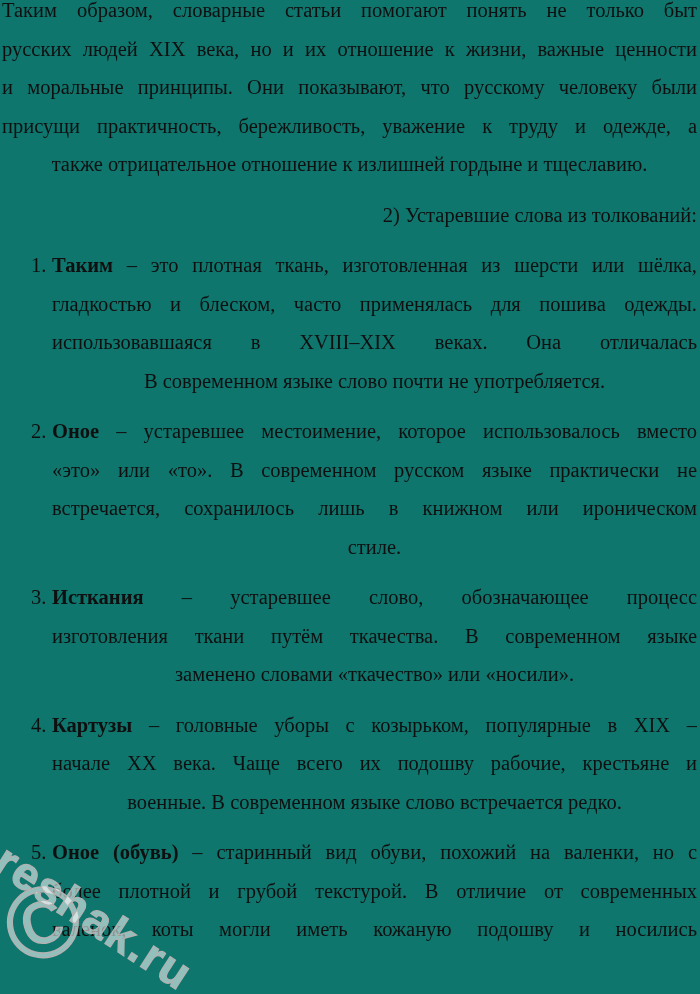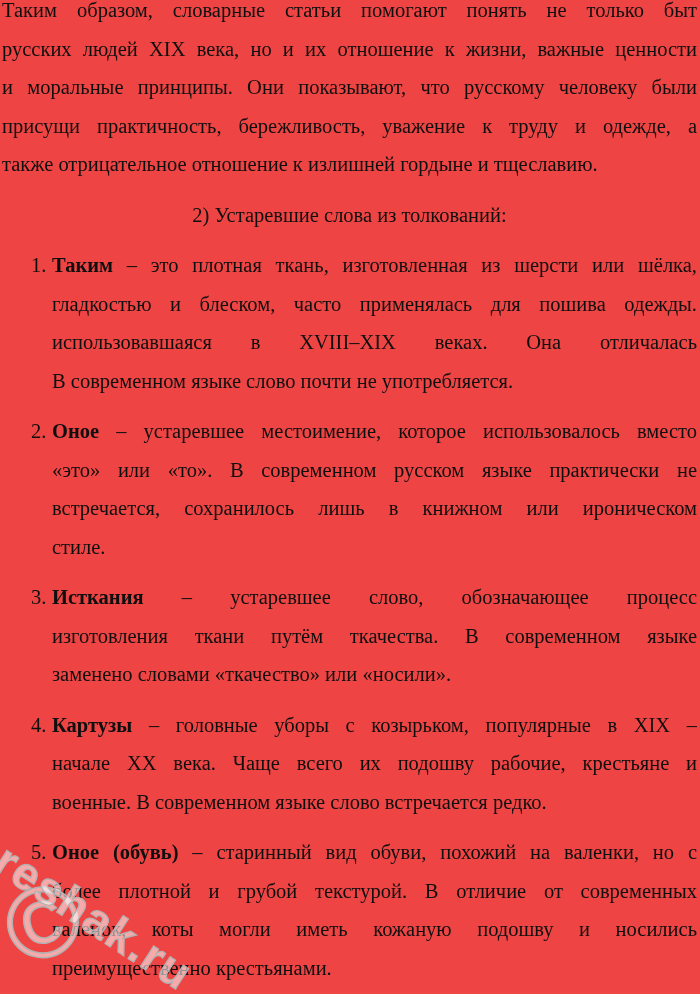--- a/index.html
+++ b/index.html
@@ -4,21 +4,21 @@
 <style>
   html, body {
     margin: 0;
     padding: 0;
     background: #ffffff;
   }
   .page {
     position: relative;
     width: 700px;
     height: 994px;
-    background: #ef4444;
+    background: #0f766e;
     overflow: hidden;
     font-family: "Liberation Serif", "DejaVu Serif", serif;
     font-size: 20.5px;
     line-height: 38.5px;
     color: #0f0f0f;
   }
   .doc {
     position: relative;
     z-index: 1;
     margin-top: -9px;
@@ -26,25 +26,25 @@
   }
   .block { margin: 0 0 12px 0; }
   .ln {
     text-align: justify;
     text-align-last: justify;
     white-space: normal;
     overflow: hidden;
     height: 38.5px;
   }
   .ln.last {
-    text-align: left;
+    text-align: center;
     text-align-last: auto;
   }
   .heading {
-    text-align: center;
+    text-align: right;
     height: 38.5px;
   }
   .item { display: flex; }
   .num {
     box-sizing: border-box;
     flex: 0 0 50px;
     width: 50px;
     padding-left: 29px;
   }
   .item-body { flex: 1 1 auto; min-width: 0; }
@@ -136,21 +136,20 @@
         <div class="ln last">военные. В современном языке слово встречается редко.</div>
       </div>
     </div>
 
     <div class="block item">
       <div class="num">5.</div>
       <div class="item-body">
         <div class="ln"><b class="term">Оное (обувь)</b><span> – старинный вид обуви, похожий на валенки, но с</span></div>
         <div class="ln">более плотной и грубой текстурой. В отличие от современных</div>
         <div class="ln">валенок, коты могли иметь кожаную подошву и носились</div>
-        <div class="ln last">преимущественно крестьянами.</div>
       </div>
     </div>
 
   </div>
 
   <div class="watermark">
     <span class="wm-copyright">©</span>
     <span class="wm-text">reshak.ru</span>
   </div>
 </div>

